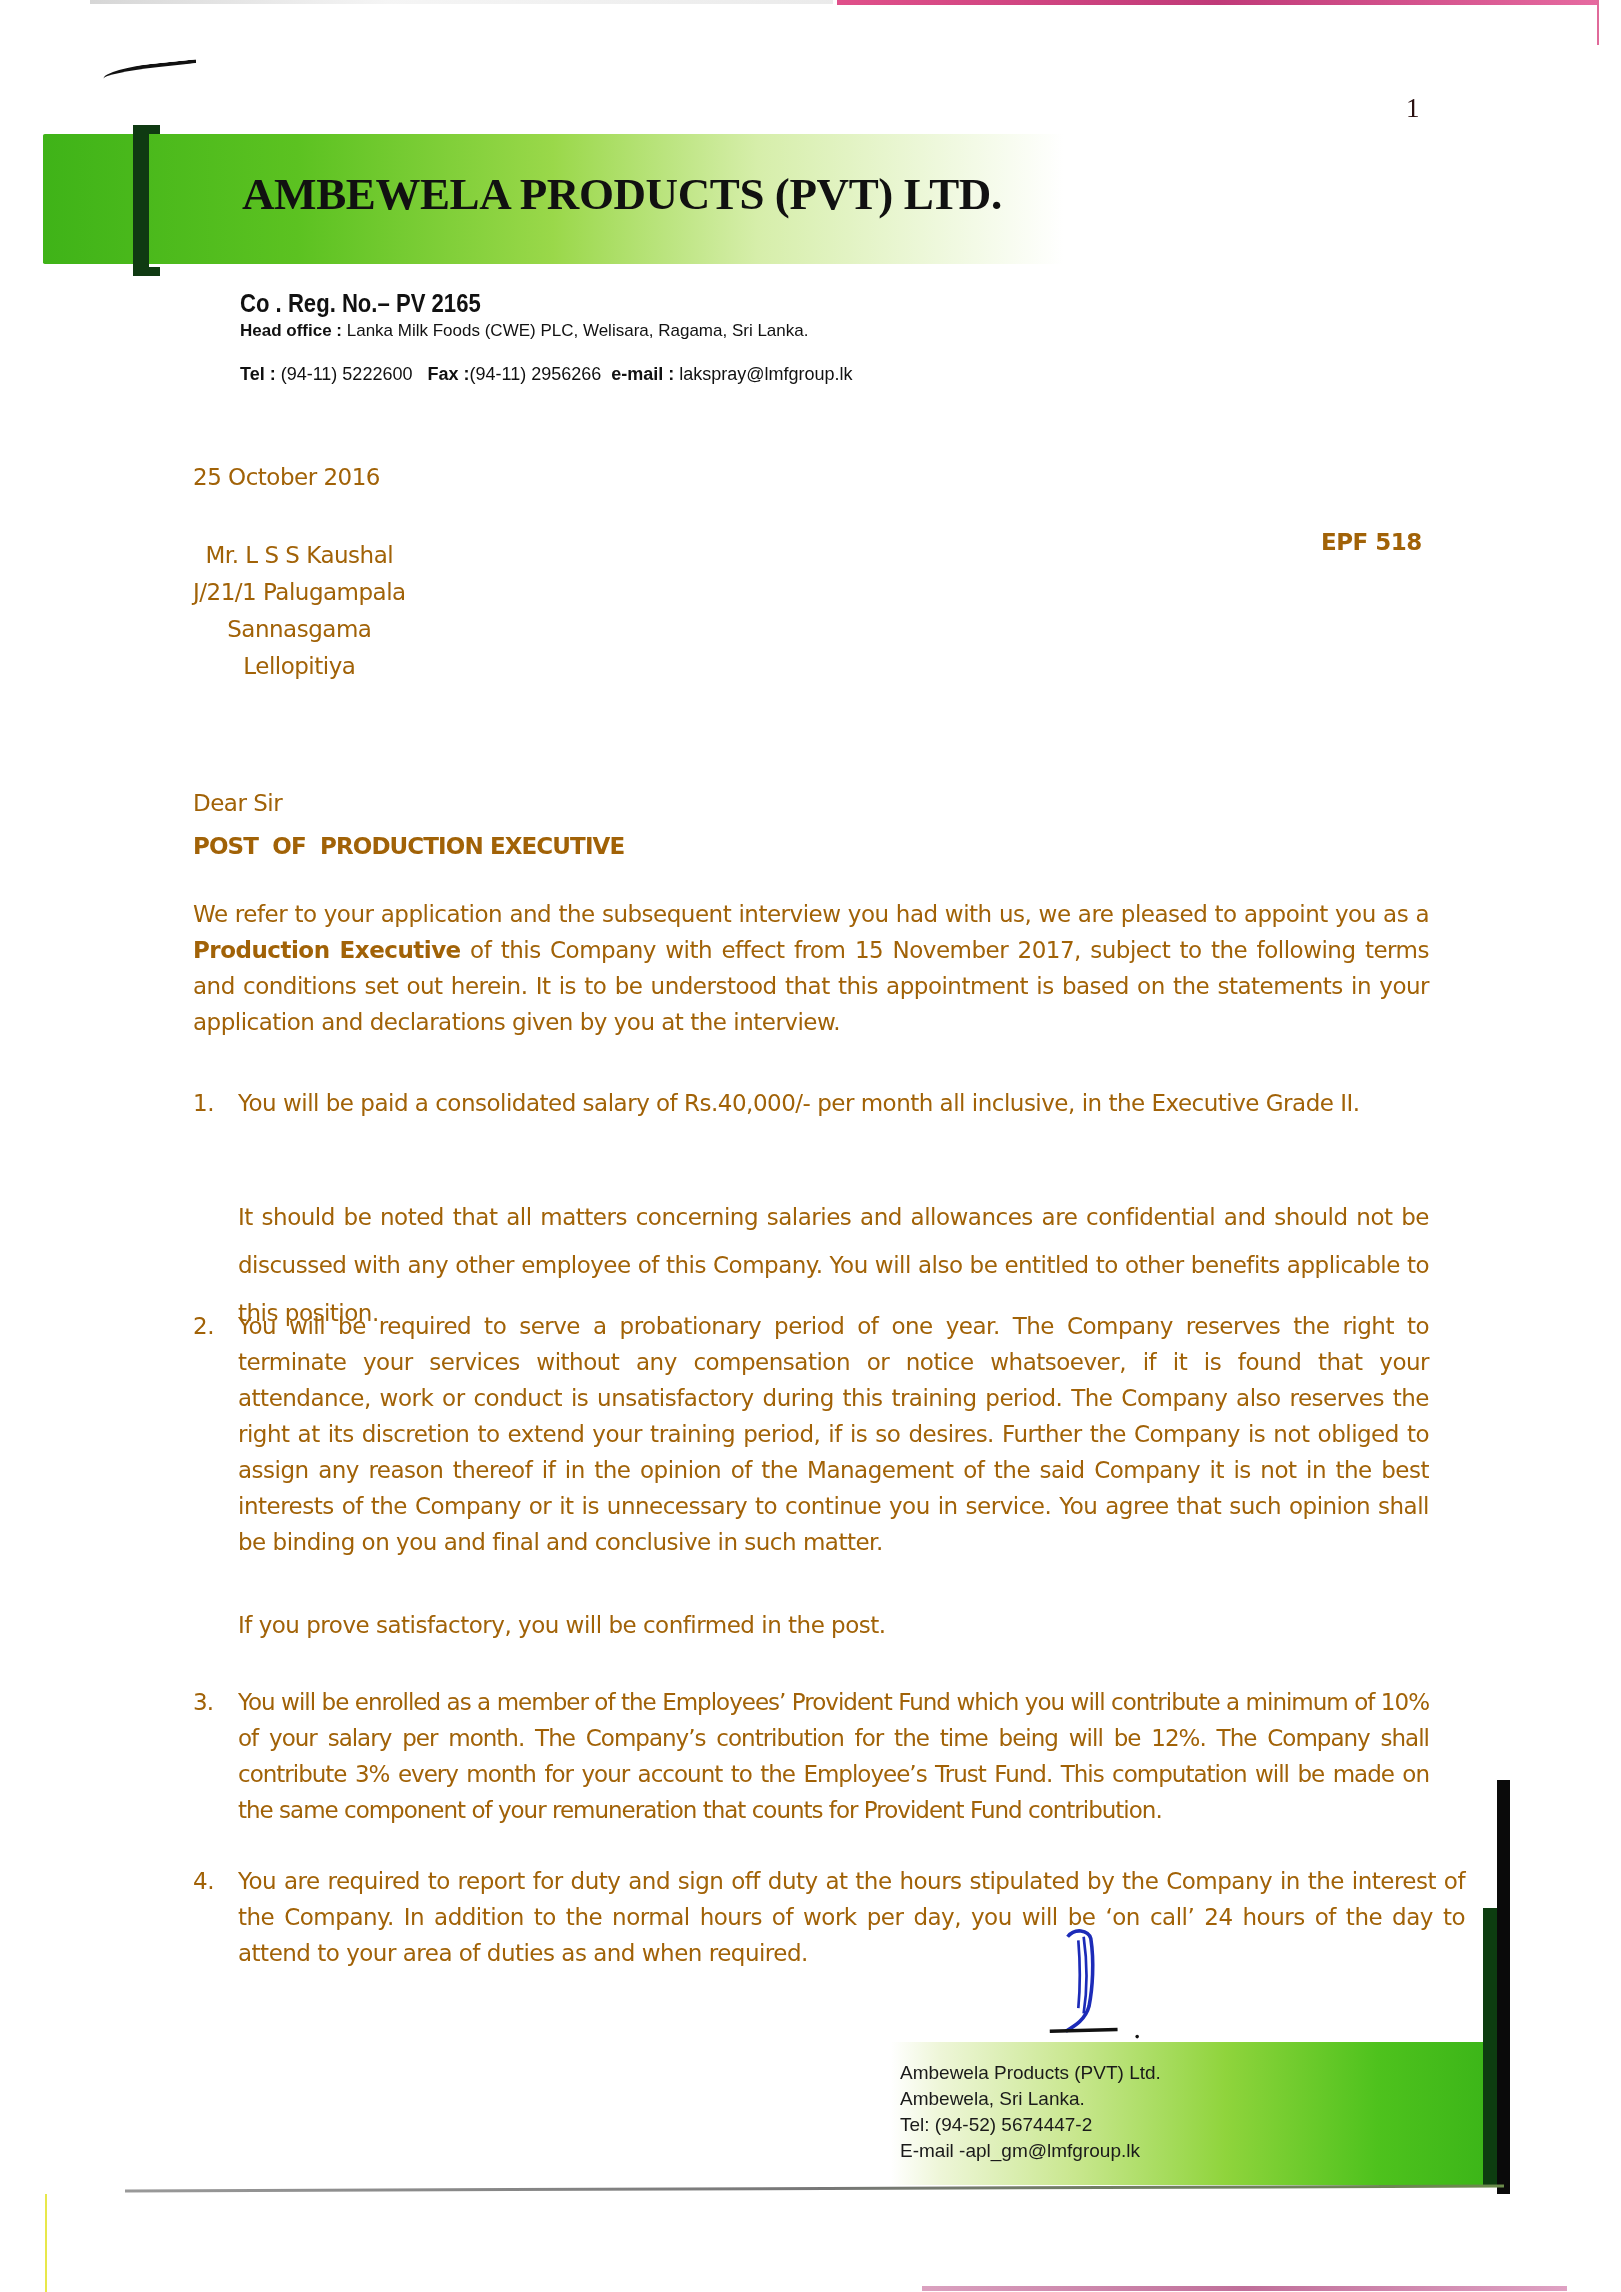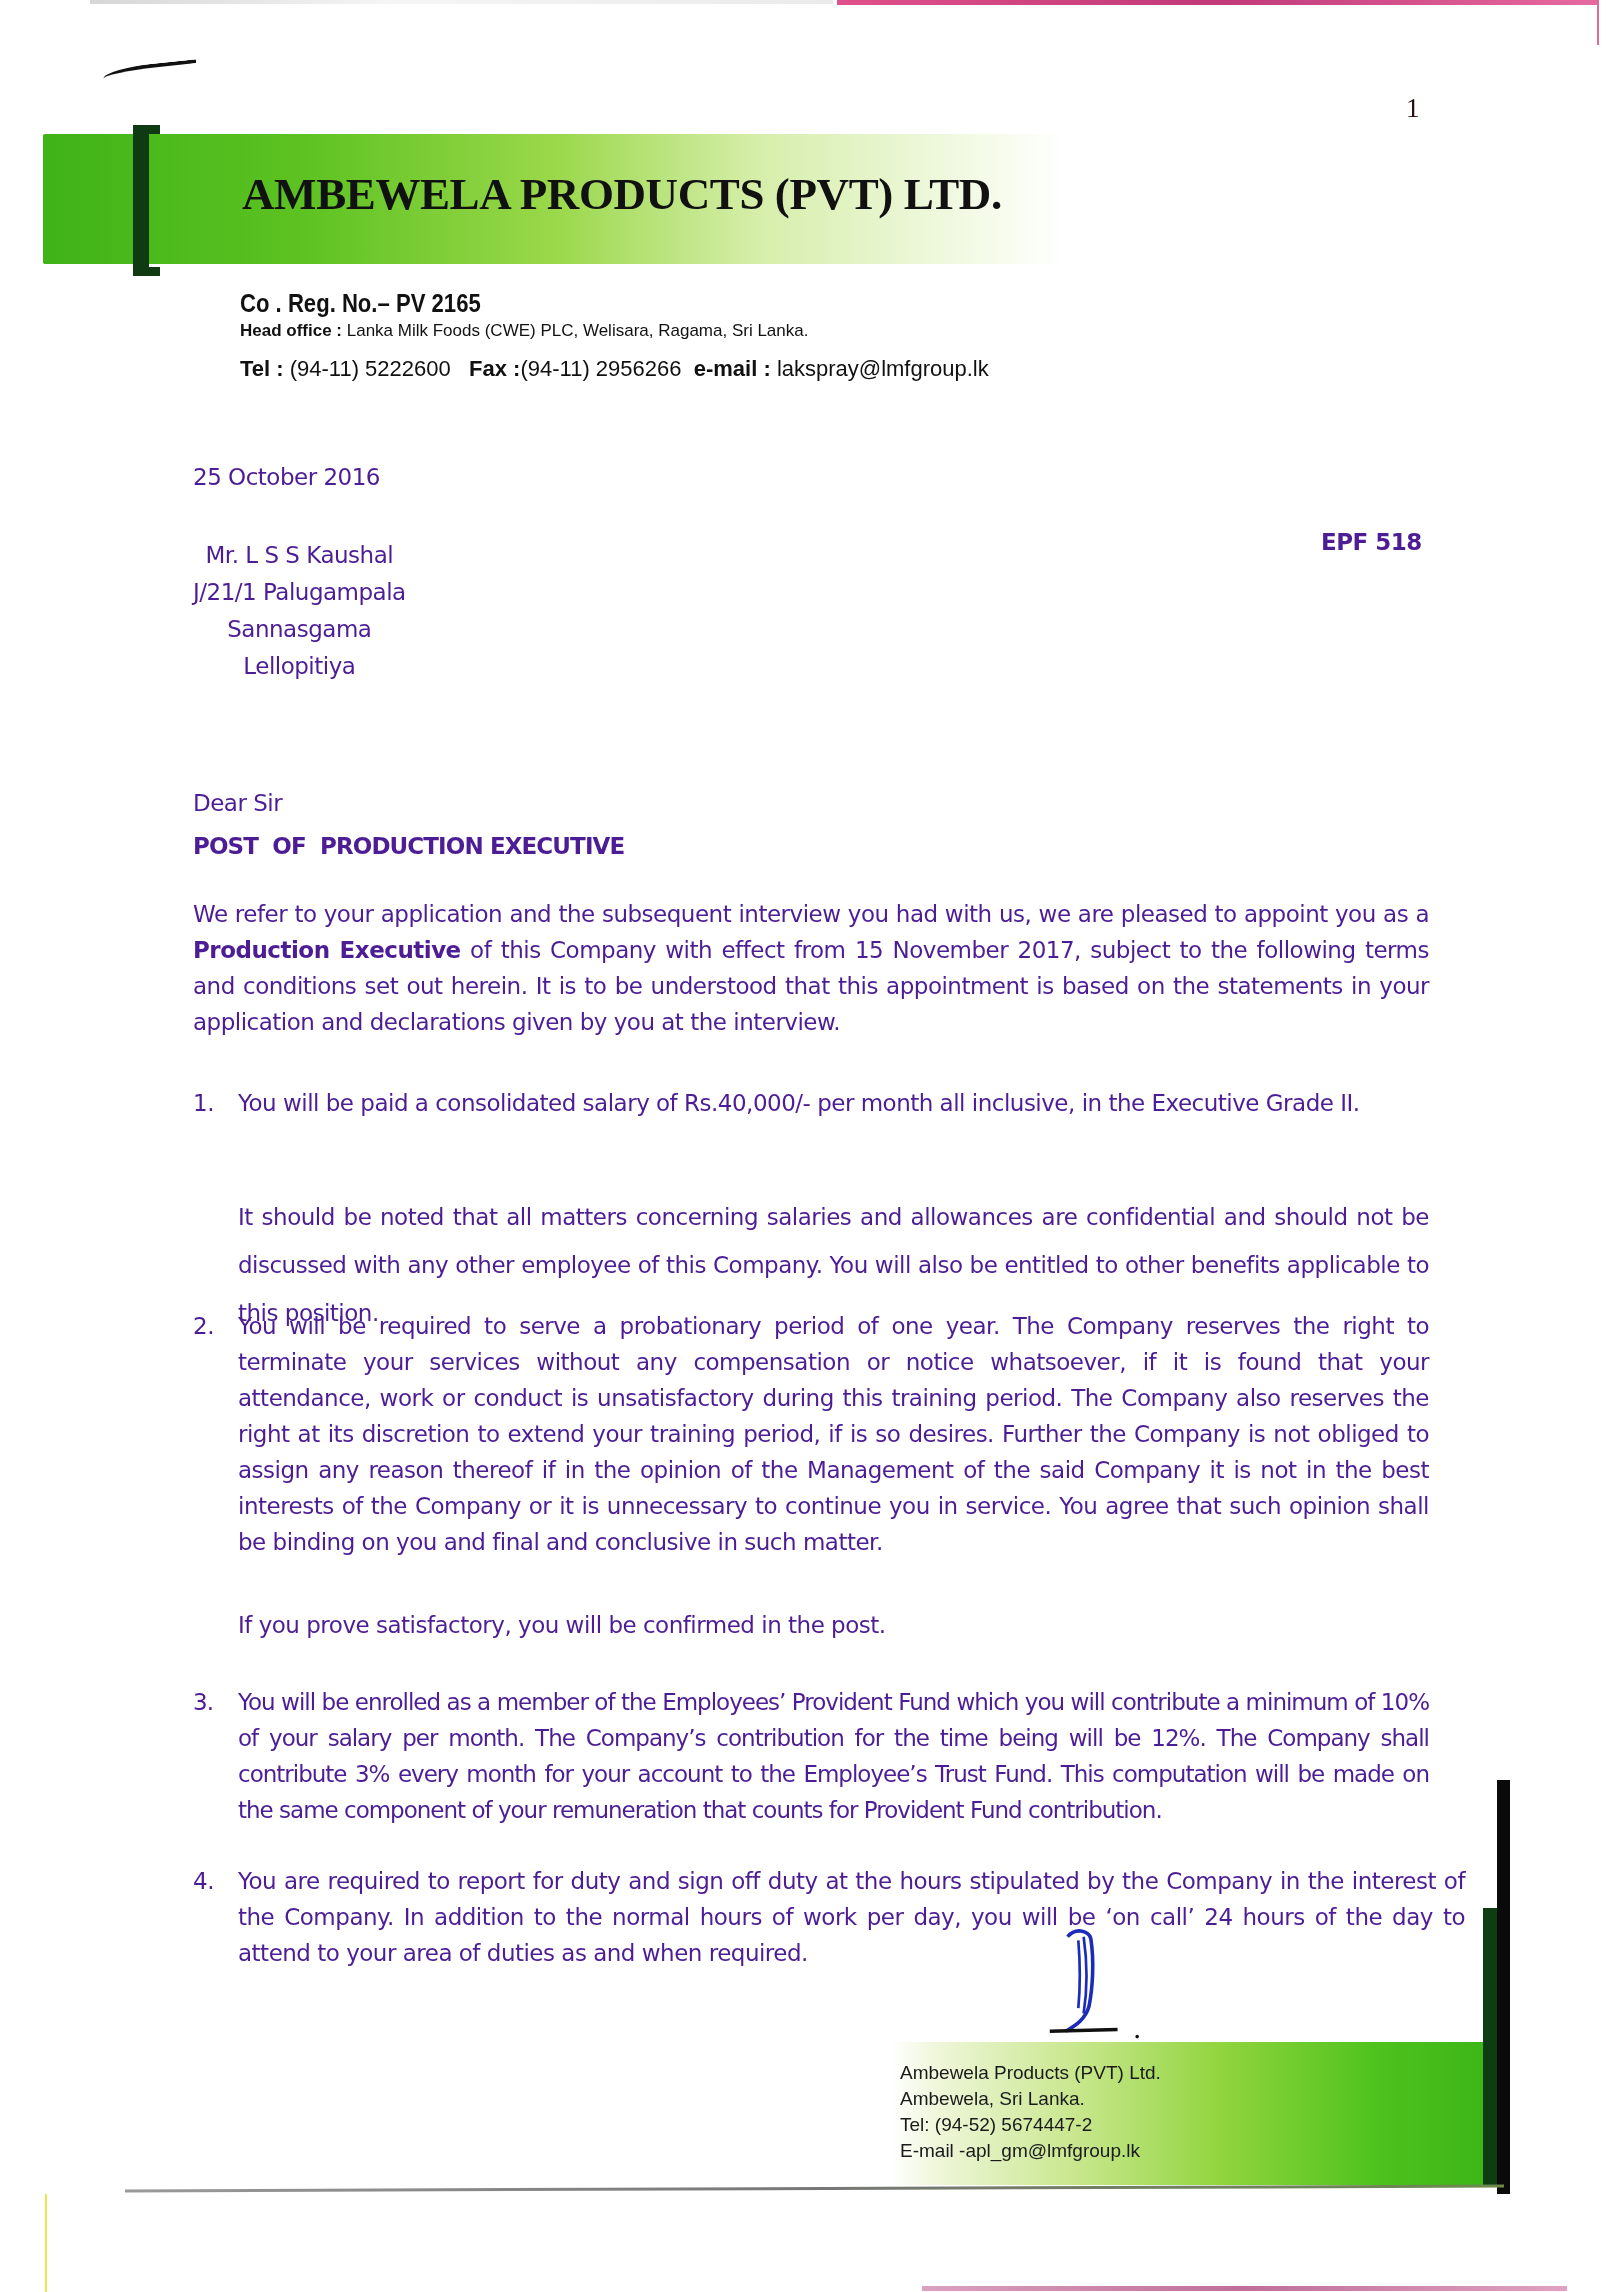--- a/index.html
+++ b/index.html
@@ -28,24 +28,24 @@
   .bracket-b { left: 133px; top: 267px; width: 27px; height: 9px; background: #0f3a12; }
   .company-title {
     left: 242px; top: 168px; font-family: "Liberation Serif", serif; font-weight: bold;
     font-size: 45px; letter-spacing: -0.4px; color: #111;
   }
   .page-no { left: 1406px; top: 93px; font-family: "Liberation Serif", serif; font-size: 27px; color: #2a1010; }
 
   .reg { left: 240px; top: 288px; font-family: "Liberation Sans", sans-serif; font-weight: bold; font-size: 26px; transform: scaleX(.85); transform-origin: left; }
   .head-line { left: 240px; top: 321px; font-size: 17px; white-space: nowrap; }
   .head-line b, .tel-line b { font-weight: bold; }
-  .tel-line { left: 240px; top: 356px; font-size: 22px; white-space: nowrap; }
+  .tel-line { left: 240px; top: 364px; font-size: 18px; white-space: nowrap; }
 
   
-  .body-text { font-family: "DejaVu Sans", sans-serif; font-size: 23px; color: #4c1d95; letter-spacing: -0.5px; }
+  .body-text { font-family: "DejaVu Sans", sans-serif; font-size: 23px; color: #a16207; letter-spacing: -0.5px; }
   .date { left: 193px; top: 464px; }
   .epf { left: 1321px; top: 529px; font-weight: bold; }
   .addr { left: 193px; top: 537px; line-height: 37px; text-align: center; }
   .salute { left: 193px; top: 790px; text-align: center; }
   .subject { left: 193px; top: 833px; font-weight: bold; letter-spacing: -0.9px; }
 
   .para { left: 193px; width: 1236px; line-height: 36px; text-align: justify; }
   .p-intro { top: 896px; }
   .li { display: flex; }
   .li .num { width: 45px; flex: none; }

